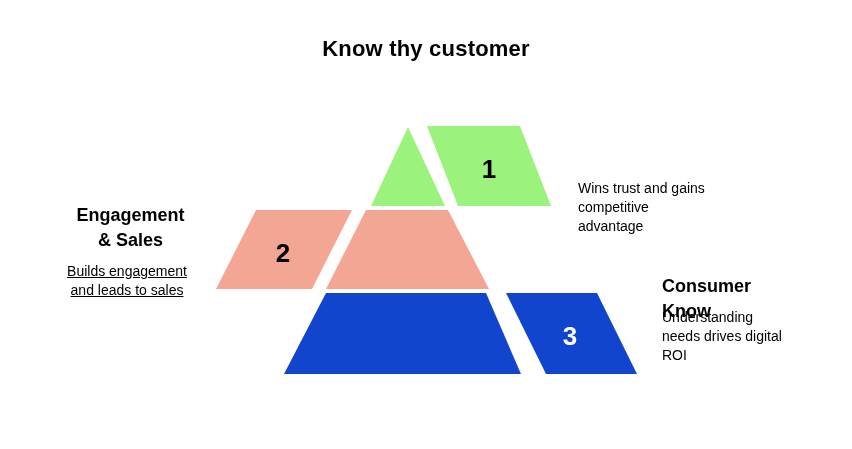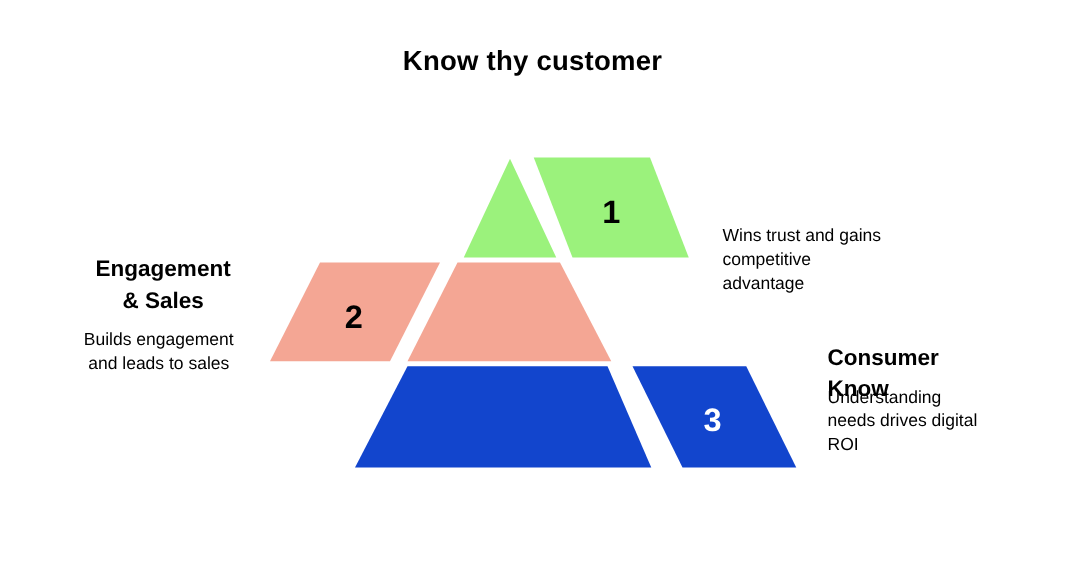--- a/index.html
+++ b/index.html
@@ -48,21 +48,21 @@
     position: absolute;
     font-size: 14px;
     font-weight: normal;
     line-height: 1.35;
   }
   .t-center { text-align: center; }
 
   .trust-label   { left: 578px; top: 90px;  width: 120px; }
   .trust-desc    { left: 578px; top: 179px; width: 130px; }
   .engage-label  { left: 73px;  top: 203px; width: 115px; }
-  .engage-desc   { left: 67px;  top: 262px; width: 120px; }
+  .engage-desc   { left: 67px;  top: 262px; width: 120px; text-decoration: underline; }
   .consumer-label{ left: 662px; top: 274px; width: 100px; }
   .consumer-desc { left: 662px; top: 308px; width: 125px; }
 </style>
 </head>
 <body>
 
 <div class="canvas">
 
   <div class="title">Know thy customer</div>
 

